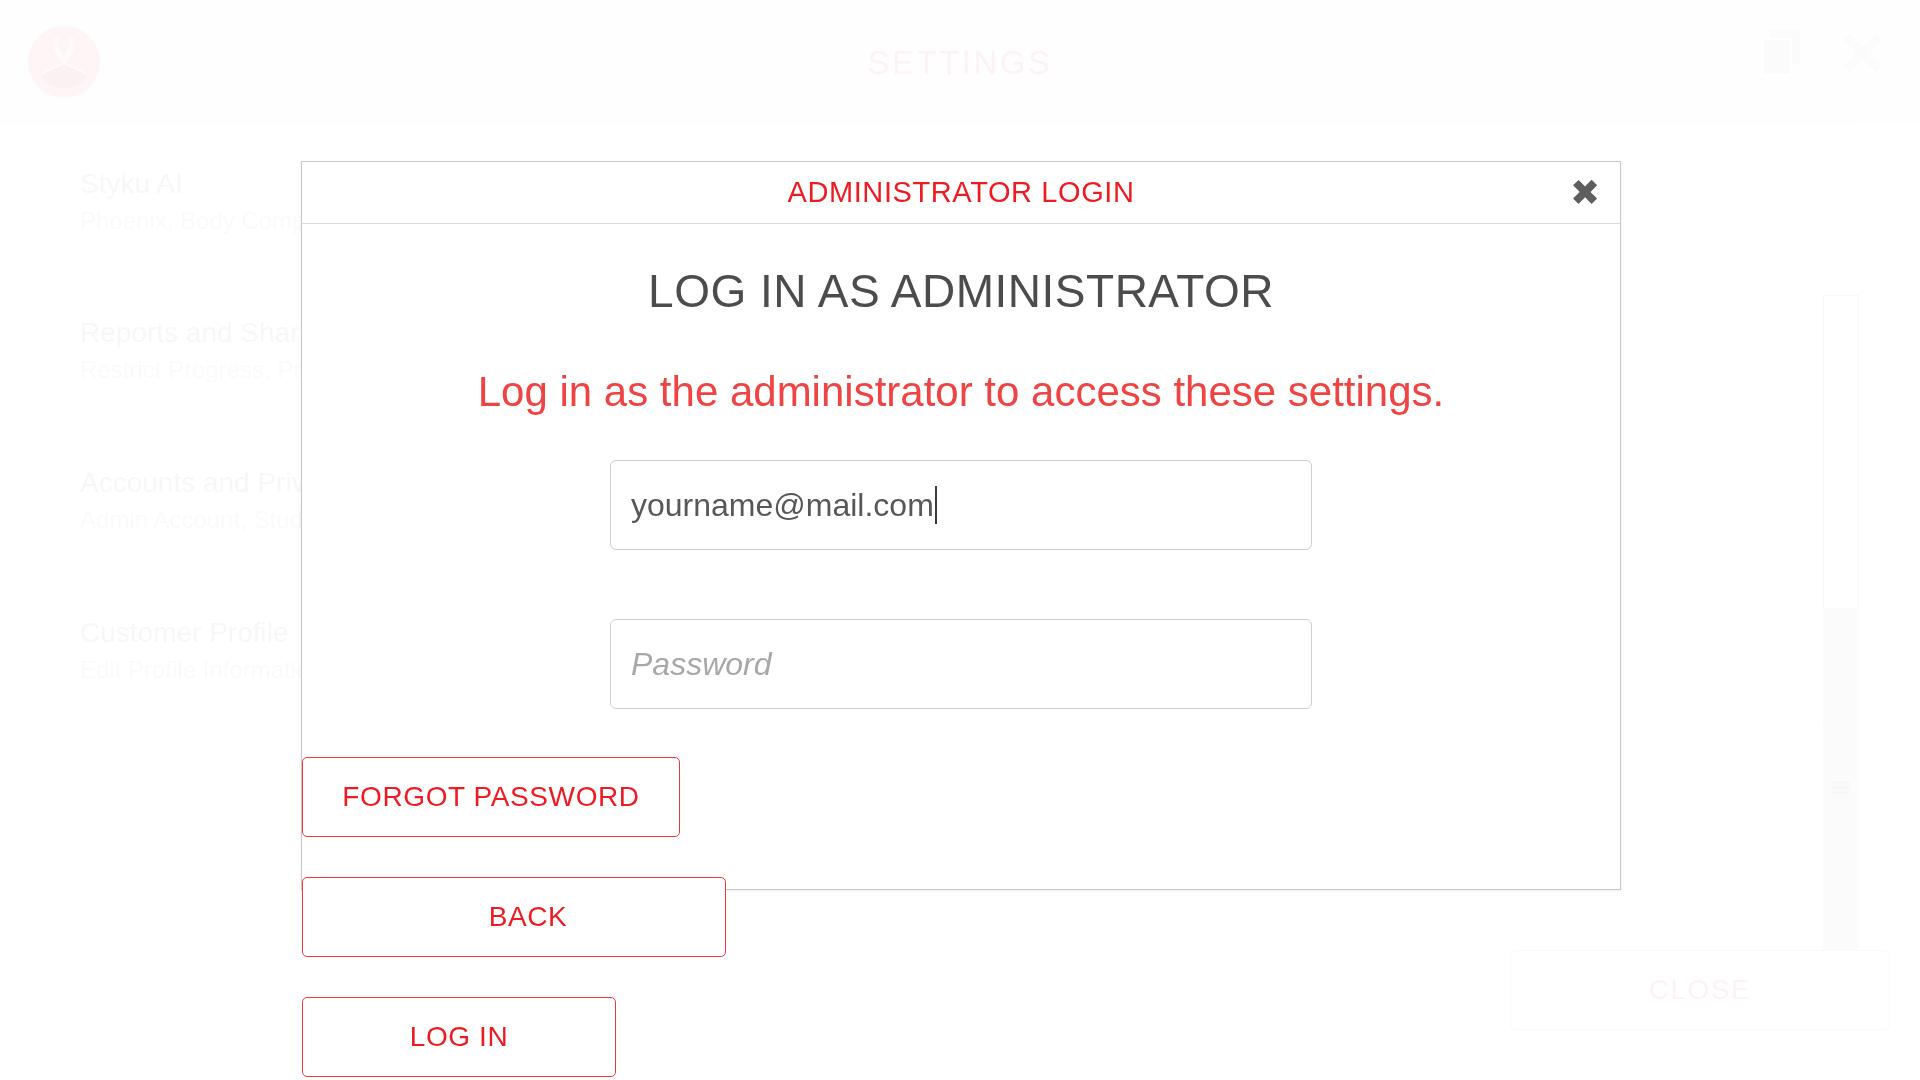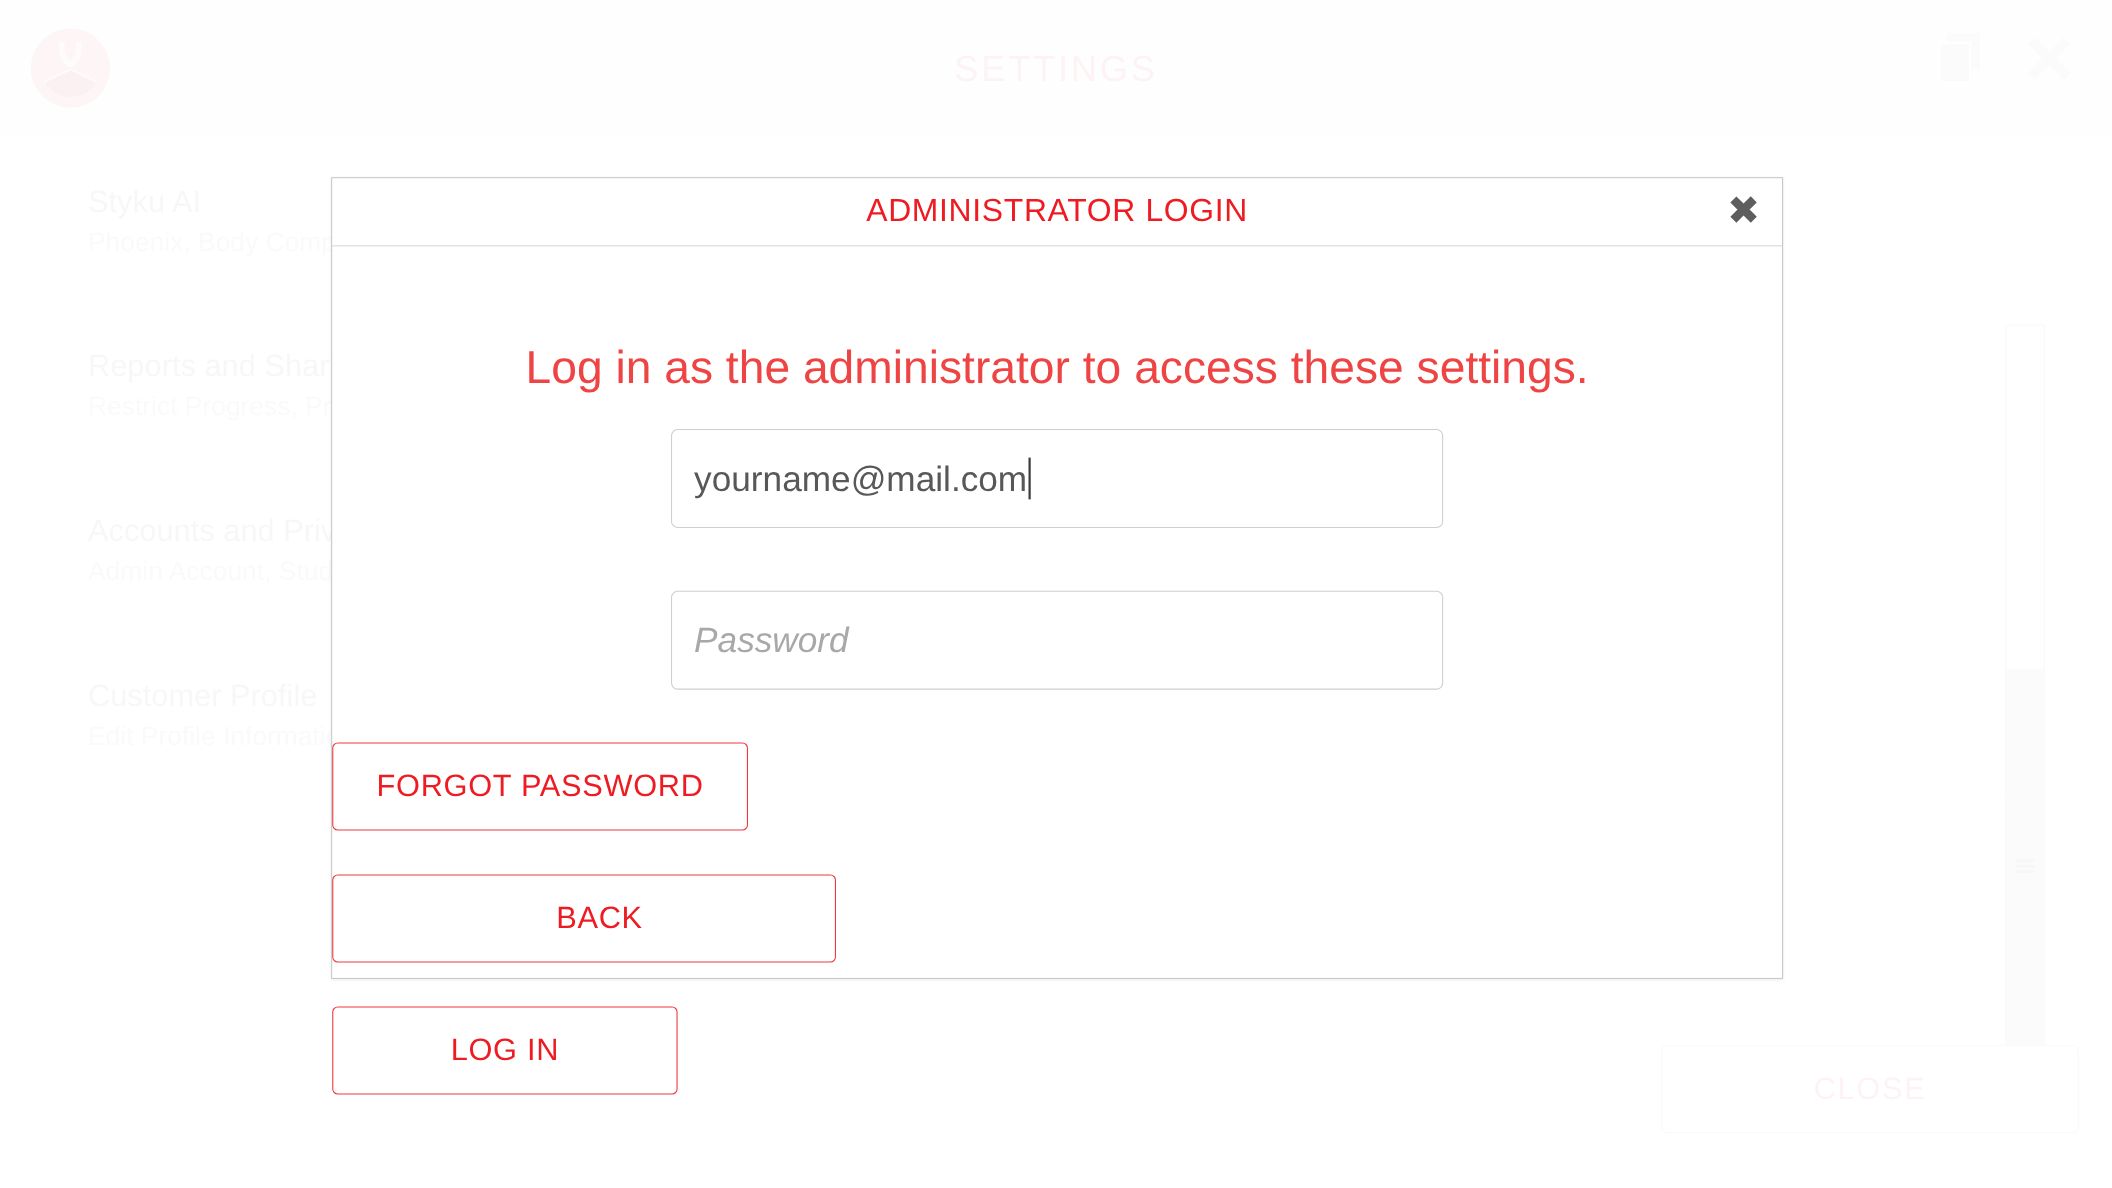--- a/index.html
+++ b/index.html
@@ -230,21 +230,21 @@
   }
 
   .modal-subtitle {
     margin-top: 46px;
     font-size: 42px;
     font-weight: 300;
     color: #ef4444;
     line-height: 52px;
   }
 
-  .field-wrap { margin-top: 30px; display: flex; justify-content: center; align-items: center; }
+  .field-wrap { margin-top: 42px; display: flex; justify-content: center; align-items: center; }
 
   .field {
     width: 702px;
     height: 90px;
     border: 1px solid #cfcfcf;
     border-radius: 6px;
     background: #ffffff;
     display: flex;
     align-items: center;
     padding: 0 20px;
@@ -284,21 +284,21 @@
     color: #ee1c22;
     font-size: 28px;
     letter-spacing: 0.6px;
     display: flex;
     align-items: center;
     justify-content: center;
     cursor: pointer;
     font-family: "Liberation Sans", sans-serif;
   }
   .btn-forgot { width: 378px; }
-  .btn-back   { width: 458px; padding-left: 28px; }
+  .btn-back   { width: 424px; padding-left: 28px; }
   .btn-login  { width: 314px; }
 </style>
 </head>
 <body>
 
 <div id="app">
 
   <div id="backdrop">
 
     <div class="appbar">
@@ -360,20 +360,21 @@
 
   <div id="modal">
 
     <div class="modal-header">
       <div class="modal-header-title">ADMINISTRATOR LOGIN</div>
       <div class="modal-close">✖</div>
     </div>
 
     <div class="modal-body">
 
+      <div class="modal-title">LOG IN AS ADMINISTRATOR</div>
 
       <div class="modal-subtitle">Log in as the administrator to access these settings.</div>
 
       <div class="field-wrap">
         <div class="field email-field">
           <span class="value">yourname@mail.com</span>
             <span class="caret"></span>
         </div>
       </div>
 

